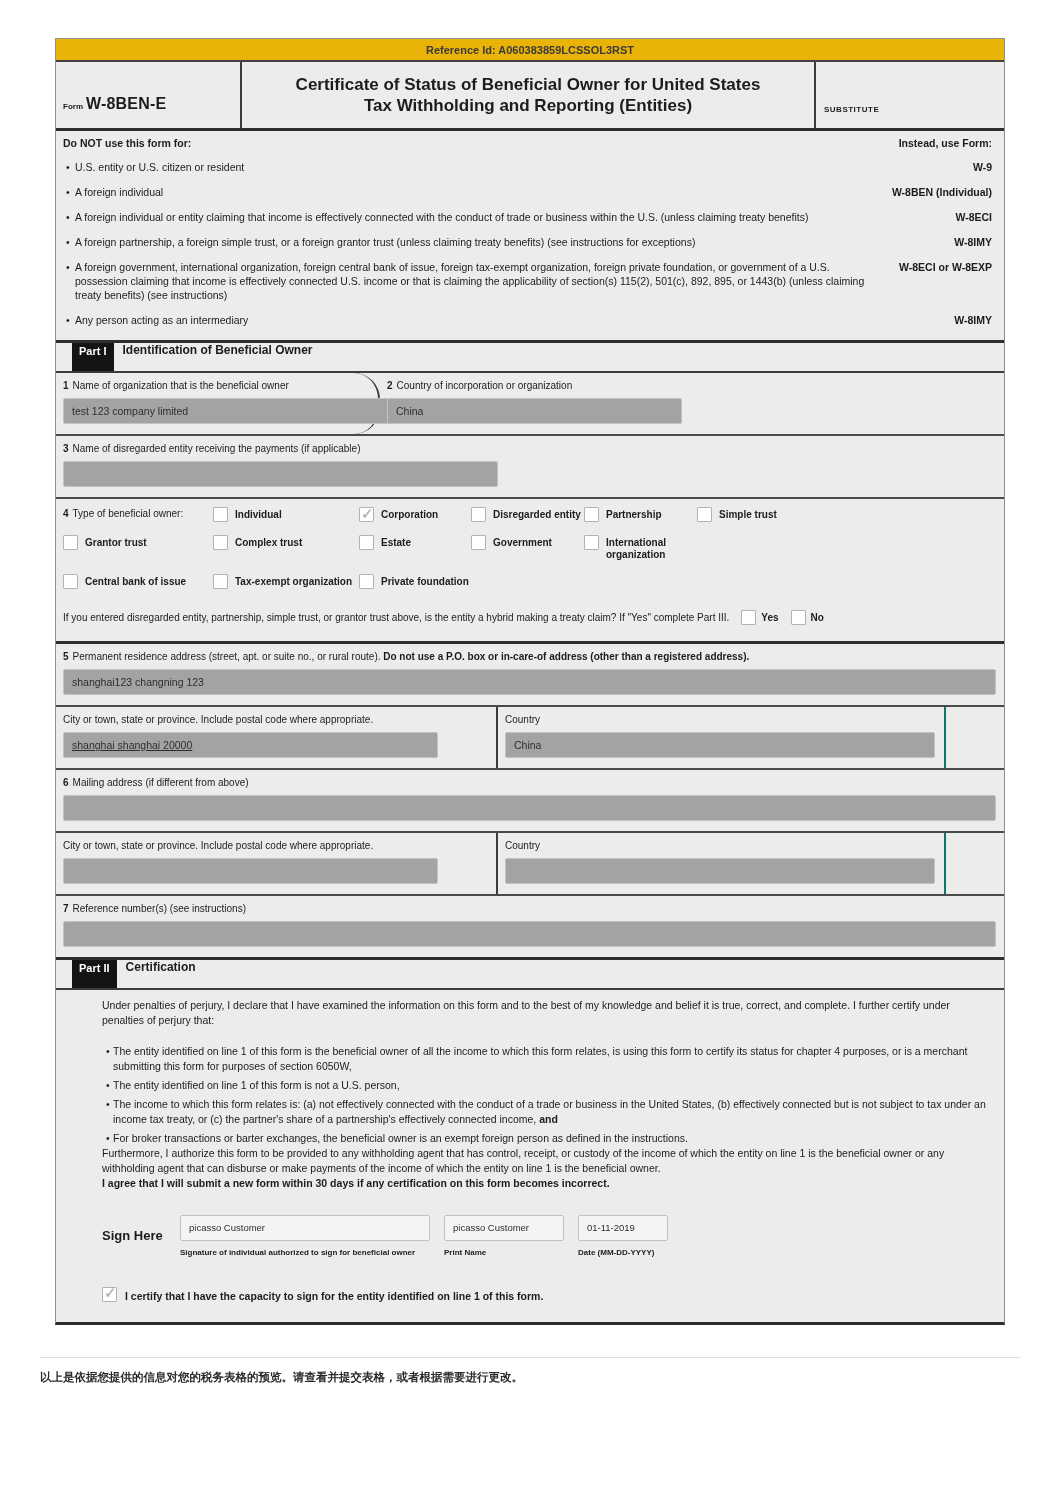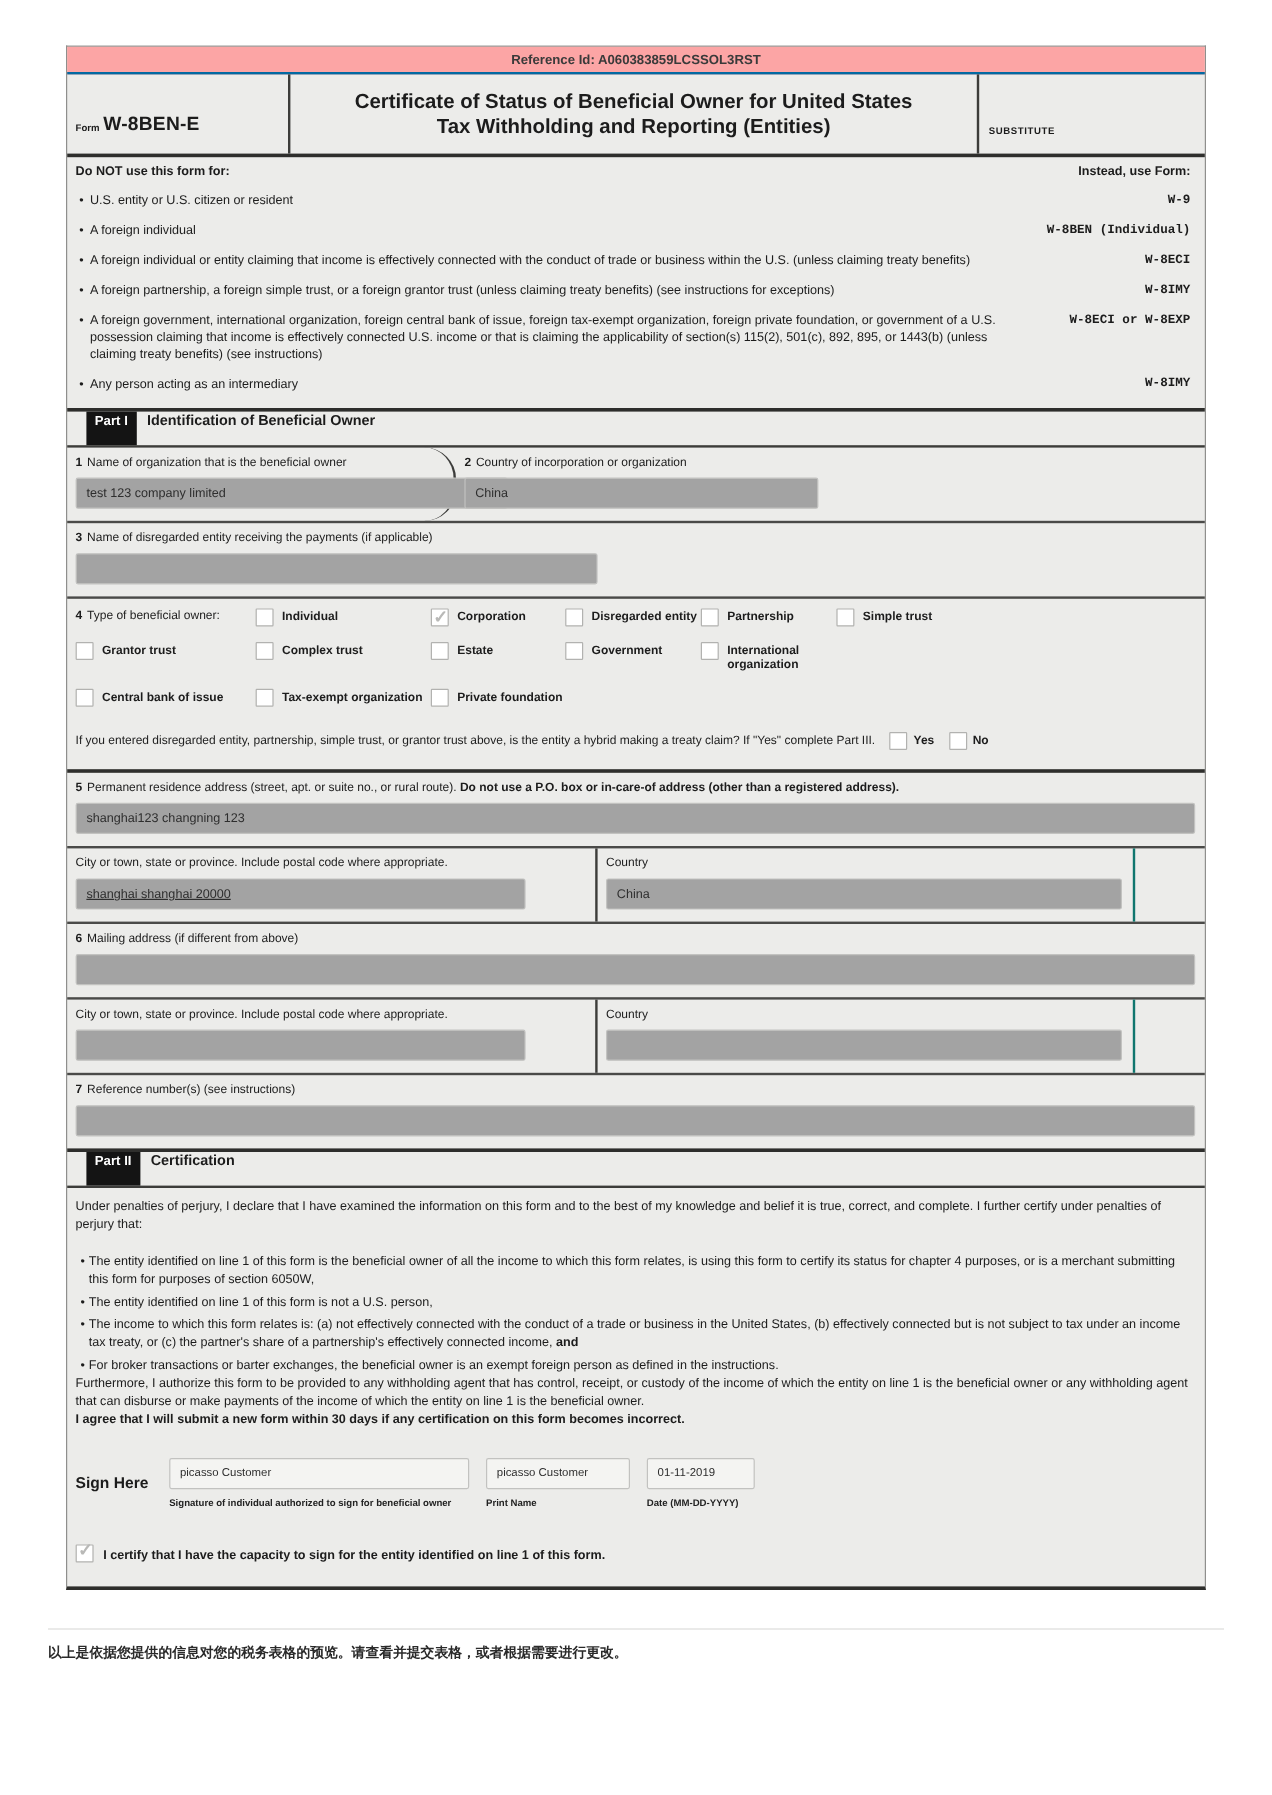--- a/index.html
+++ b/index.html
@@ -3,37 +3,37 @@
 <meta charset="utf-8">
 <style>
   * { margin:0; padding:0; box-sizing:border-box; }
   html,body { background:#ffffff; }
   body { width:1060px; font-family:"Liberation Sans", sans-serif; color:#1c1c1c; }
   .page { width:1060px; min-height:1496px; padding-top:38px; }
 
   
   .form-box { width:950px; margin-left:55px; background:#ececea; border:1px solid #8f8f8d; border-bottom:3px solid #2e2e2c; }
 
-  .ref-band { height:23px; line-height:22px; text-align:center; font-size:11px; font-weight:600; color:#3a3a3a; background:#fca5a5; border-bottom:2px solid #0369a1; }
+  .ref-band { height:23px; line-height:22px; text-align:center; font-size:11px; font-weight:600; color:#3a3a3a; background:#eab308; border-bottom:2px solid #404040; }
 
   .title-row { display:flex; height:69px; border-bottom:3px solid #2e2e2c; }
   .cell-formnum { width:186px; display:flex; align-items:flex-end; padding:0 0 15px 7px; border-right:2px solid #3c3c3a; }
   .form-word { font-size:8px; font-weight:600; margin-right:3px; padding-bottom:2px; }
   .form-number { font-size:16px; font-weight:bold; letter-spacing:0.2px; }
   .cell-title { flex:1; display:flex; flex-direction:column; justify-content:center; align-items:center; text-align:center;border-radius:28px; }
   .cell-title div { font-size:17px; font-weight:bold; line-height:21px; }
   .cell-sub { width:190px; display:flex; align-items:flex-end; padding:0 0 14px 8px; border-left:2px solid #3c3c3a; }
   .substitute { font-size:8px; font-weight:bold; letter-spacing:0.5px; }
 
   .donot { padding:6px 12px 13px 7px; border-bottom:3px solid #2e2e2c; }
   .donot-head { display:flex; justify-content:space-between; font-size:10.5px; font-weight:bold; }
   .donot-item { display:flex; margin-top:11px; font-size:10.5px; line-height:14px; }
   .donot-item .bullet { width:12px; flex:none; padding-left:3px; }
   .donot-item .txt { flex:1; padding-right:30px; }
-  .donot-item .frm { flex:none; font-weight:600; text-align:center; white-space:nowrap;font-family:Liberation Mono, monospace; }
+  .donot-item .frm { flex:none; font-weight:600; text-align:center; white-space:nowrap; }
 
   .part-head { display:flex; height:30px; padding-left:16px; border-bottom:2px solid #3c3c3a; }
   .part-chip { background:#141414; color:#ffffff; font-size:11px; font-weight:bold; padding:2px 7px 3px 7px; }
   .part-title { font-size:12px; font-weight:bold; margin-left:9px; }
 
   .frow { border-bottom:2px solid #4a4a48; }
   .frow-flex { display:flex; border-bottom:2px solid #4a4a48; }
   .fcell { padding:6px 8px 10px 7px; }
   .flabel { font-size:10px; line-height:13px; }
   .fnum { font-weight:bold; margin-right:4px; }
@@ -52,21 +52,21 @@
   .cblabel { font-size:10px; font-weight:bold; line-height:12px; padding-top:2px; }
   .cb { width:15px; height:15px; background:#ffffff; border:1px solid #b2b2b0; display:inline-block; position:relative; flex:none; border-radius:1px; }
   .cb[data-checked="true"]::after { content:"\2713"; position:absolute; left:1px; top:-3px; font-size:15px; font-weight:bold; color:#b9b9b7; }
   .hybrid { display:flex; align-items:center; margin-top:21px; font-size:10px; }
   .hybrid .q { line-height:13px; }
   .hybrid .pair { display:flex; align-items:center; gap:5px; margin-left:12px; }
   .hybrid .pair .cblabel { padding-top:0; }
   .boldseg { font-weight:bold; }
 
   
-  .cert { padding:8px 10px 18px 7px; font-size:10.5px; line-height:15px; }
+  .cert { padding:8px 10px 18px 7px; font-size:10.5px; line-height:15px;margin-left:39px; }
   .cert p { margin:0; }
   .cert .intro { margin-bottom:16px; }
   .cbullets { list-style:none; }
   .cbullets li { display:flex; margin-top:4px; }
   .cbullets .bullet { width:11px; flex:none; padding-left:4px; }
   .cbullets .txt { flex:1; }
   .agree { font-weight:bold; margin-top:20px; }
   .sign-row { display:flex; margin-top:24px; align-items:flex-start; }
   .sign-here { font-size:13px; font-weight:bold; padding-top:13px; width:78px; }
   .sgroup { margin-right:14px; }

